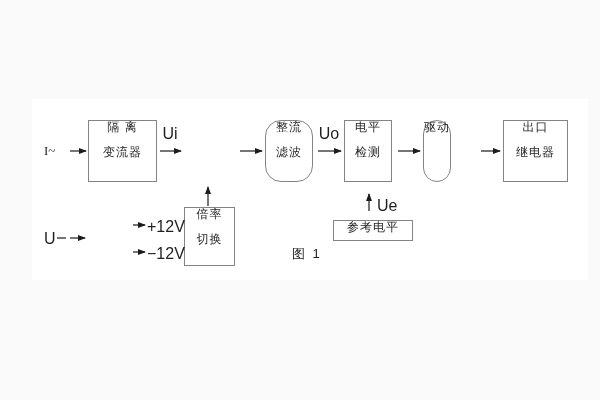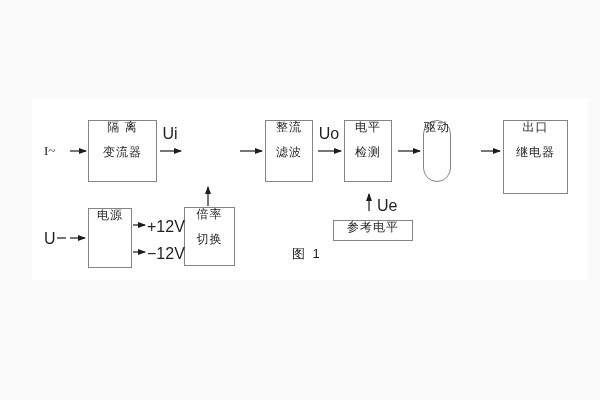--- a/index.html
+++ b/index.html
@@ -83,42 +83,39 @@
     <line x1="208" y1="206" x2="208" y2="187" marker-end="url(#ah)"></line>
     <line x1="369" y1="211" x2="369" y2="194" marker-end="url(#ah)"></line>
   </svg>
 
   <div class="box" style="left:88px; top:120px; width:69px; height:62px;">
     <span>隔 离</span>
     <span>变流器</span>
   </div>
 
 
-  <div class="box" style="left:265px; top:120px; width:48px; height:62px;">
+  <div class="box" style="left:265px; top:120px; width:48px; height:62px;border-radius:16px;">
     <span>整流</span>
     <span>滤波</span>
   </div>
 
   <div class="box" style="left:344px; top:120px; width:48px; height:62px;">
     <span>电平</span>
     <span>检测</span>
   </div>
 
   <div class="box" style="left:423px; top:120px; width:28px; height:62px;border-radius:15px;">
     <span>驱动</span>
   </div>
 
-  <div class="box" style="left:503px; top:120px; width:65px; height:74px;">
+  <div class="box" style="left:503px; top:120px; width:65px; height:62px;">
     <span>出口</span>
     <span>继电器</span>
   </div>
 
-  <div class="box" style="left:88px; top:208px; width:44px; height:60px;">
-    <span>电源</span>
-  </div>
 
   <div class="box" style="left:184px; top:207px; width:51px; height:59px;">
     <span>倍率</span>
     <span>切换</span>
   </div>
 
   <div class="box" style="left:333px; top:220px; width:80px; height:21px;">
     <span>参考电平</span>
   </div>
 

